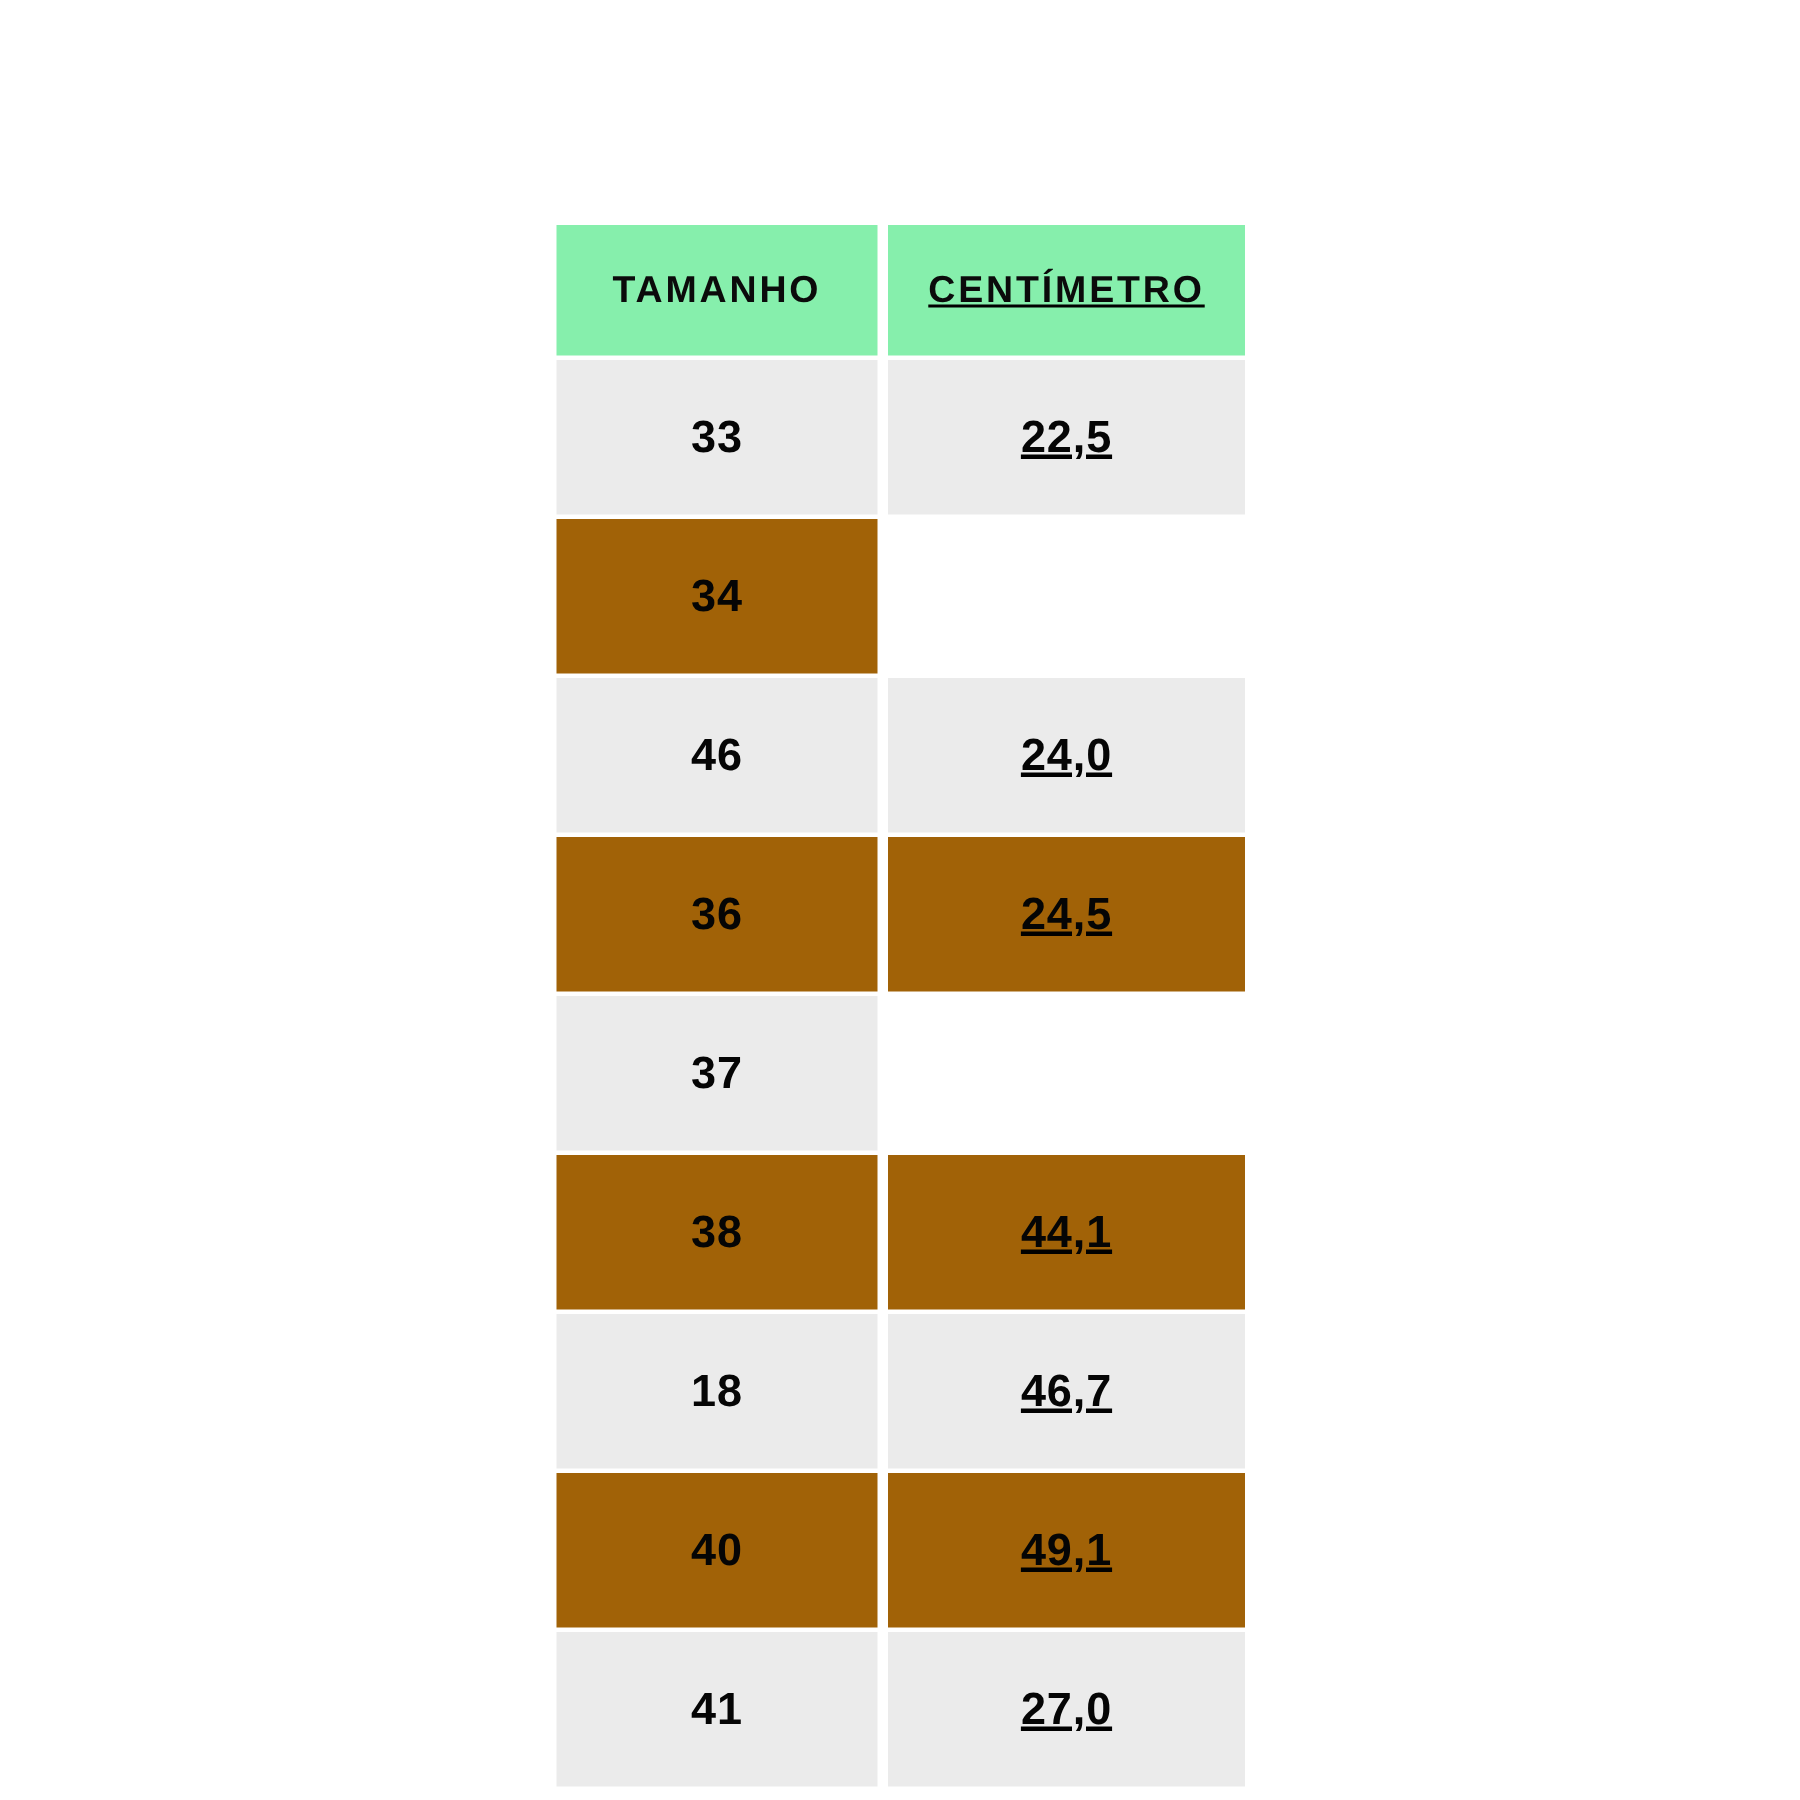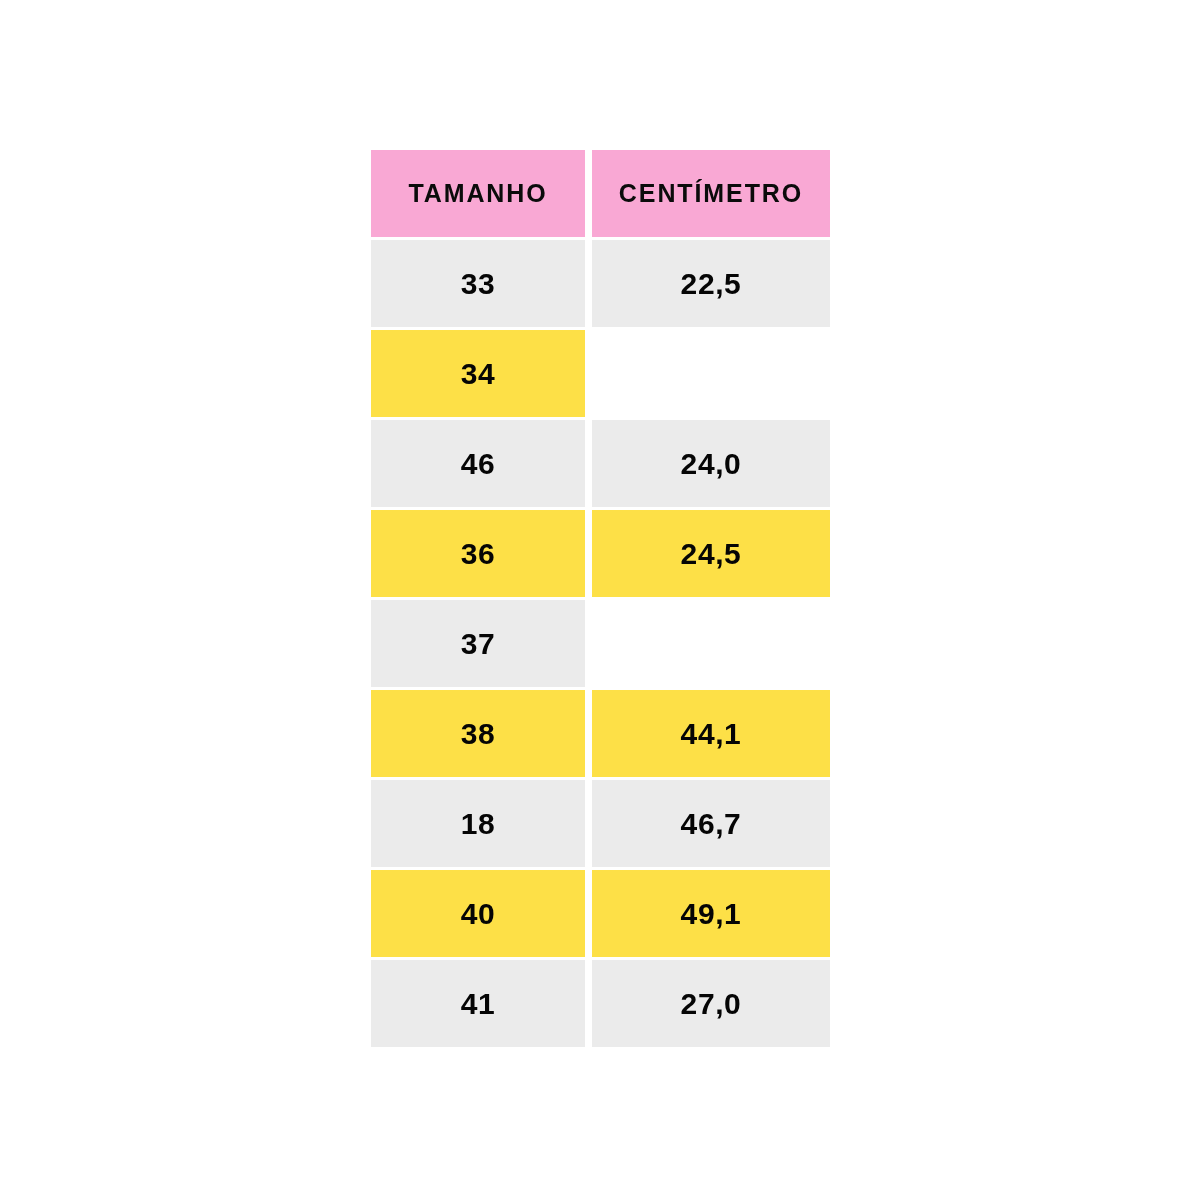--- a/index.html
+++ b/index.html
@@ -26,48 +26,49 @@
 
   .size-table {
     display: flex;
     flex-direction: column;
     gap: 3px;
   }
 
   .table-row {
     display: flex;
     gap: 7px;
-    height: 87px;
+    height: 103px;
   }
 
   .table-row.header-row {
     height: 87px;
   }
 
   .cell {
     display: flex;
     align-items: center;
     justify-content: center;
     box-sizing: border-box;
   }
 
   .cell.col-size {
     width: 214px;
   }
 
   .cell.col-cm {
     width: 238px;
+    text-decoration: underline;
   }
 
   
   .table-row.header-row .cell {
-    background: #f9a8d4;
+    background: #86efac;
   }
   .table-row.shade-dark .cell {
-    background: #fde047;
+    background: #a16207;
   }
   .table-row.shade-light .cell {
     background: #ebebeb;
   }
 
   .header-label {
     font-size: 25px;
     font-weight: 700;
     color: #0b0b0b;
     letter-spacing: 1.9px;

